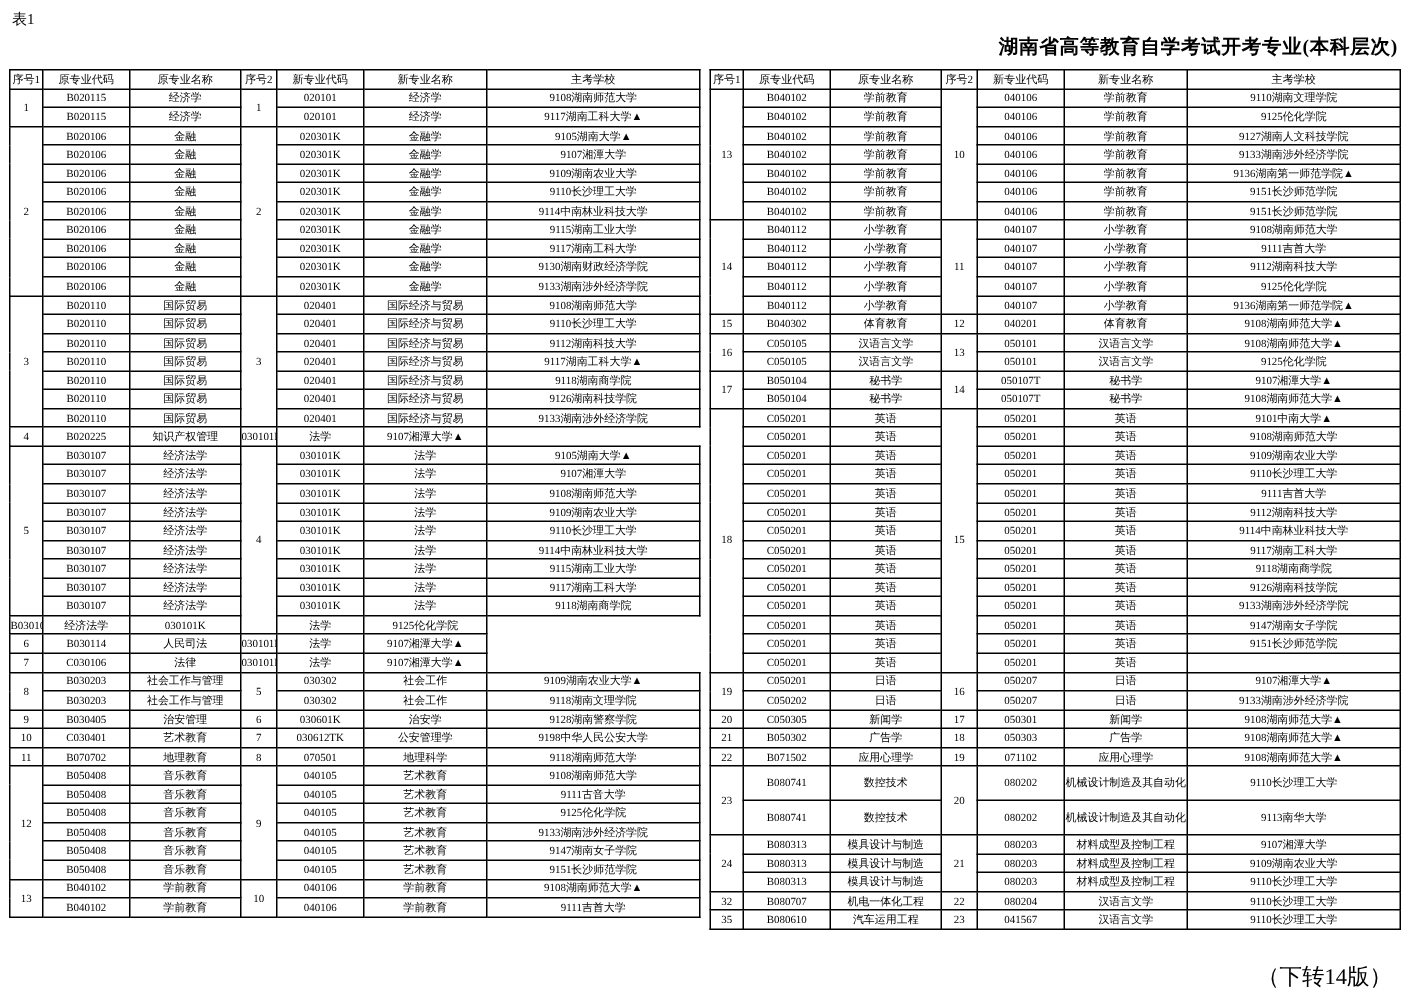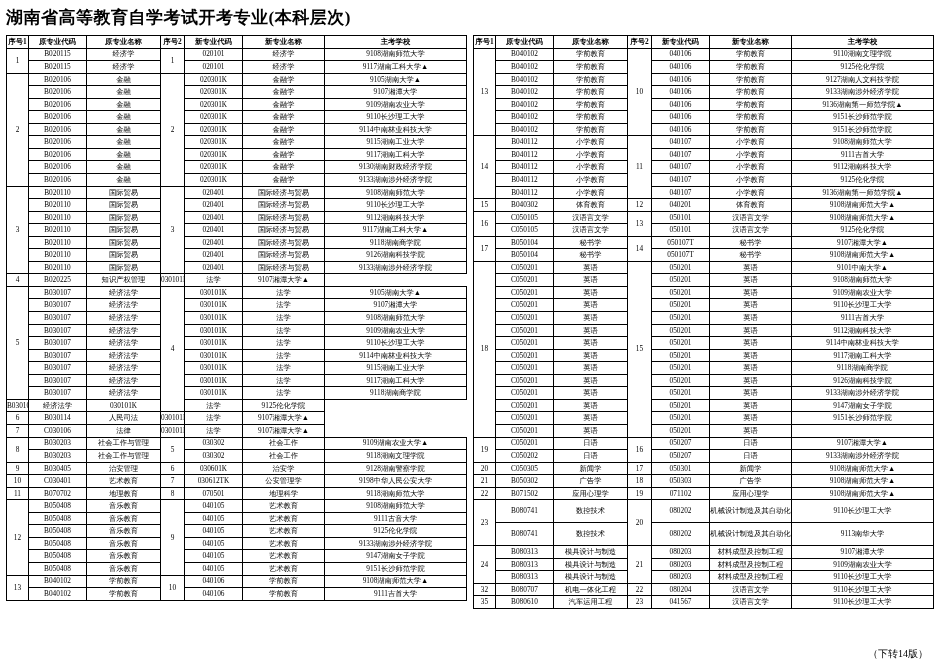--- a/index.html
+++ b/index.html
@@ -6,60 +6,61 @@
   body{
     width:938px;height:663px;
     background:#ffffff;
     font-family:"Liberation Serif", serif;
     color:#000;
     overflow:hidden;
   }
   .page{position:relative;width:938px;height:663px;box-sizing:border-box;padding:4px 6px 0 6px;}
   .table-tag{font-size:10px;margin:2px 0 0 2px;}
   .doc-title{
-    text-align:left;
-    font-size:17px;
+    text-align:right;
+    font-size:13px;
     font-weight:bold;
     letter-spacing:0.5px;
     margin:2px 0 6px 0;
     font-family:"Liberation Serif", serif;
   }
   .cols{display:flex;gap:6px;align-items:flex-start;}
   table{border-collapse:collapse;table-layout:fixed;}
   table.tbl{width:460px;font-size:7.3px;}
   .tbl th,.tbl td{
     border:0.6px solid #000;
     text-align:center;
     vertical-align:middle;
     padding:0;
     height:11.55px;
     line-height:1.05;
     overflow:hidden;
     white-space:nowrap;
   }
-  .tbl th{font-weight:bold;font-size:7.4px;}
+  .tbl th{font-weight:normal;font-size:7.4px;}
   .c0{width:22px;}
   .c1{width:58px;}
   .c2{width:74px;}
   .c3{width:24px;}
   .c4{width:58px;}
   .c5{width:82px;}
   .c6{width:142px;}
   .school{text-align:center;}
   .footer{
     position:absolute;
     right:10px;
     bottom:2px;
-    font-size:10px;
+    font-size:15px;
   }
 </style>
 </head>
 <body>
 
 <div class="page">
+  <div class="table-tag">表1</div>
   <div class="doc-title">湖南省高等教育自学考试开考专业(本科层次)</div>
 
   <div class="cols">
     <table class="tbl">
       <colgroup>
         <col class="c0">
           <col class="c1">
           <col class="c2">
           <col class="c3">
           <col class="c4">

